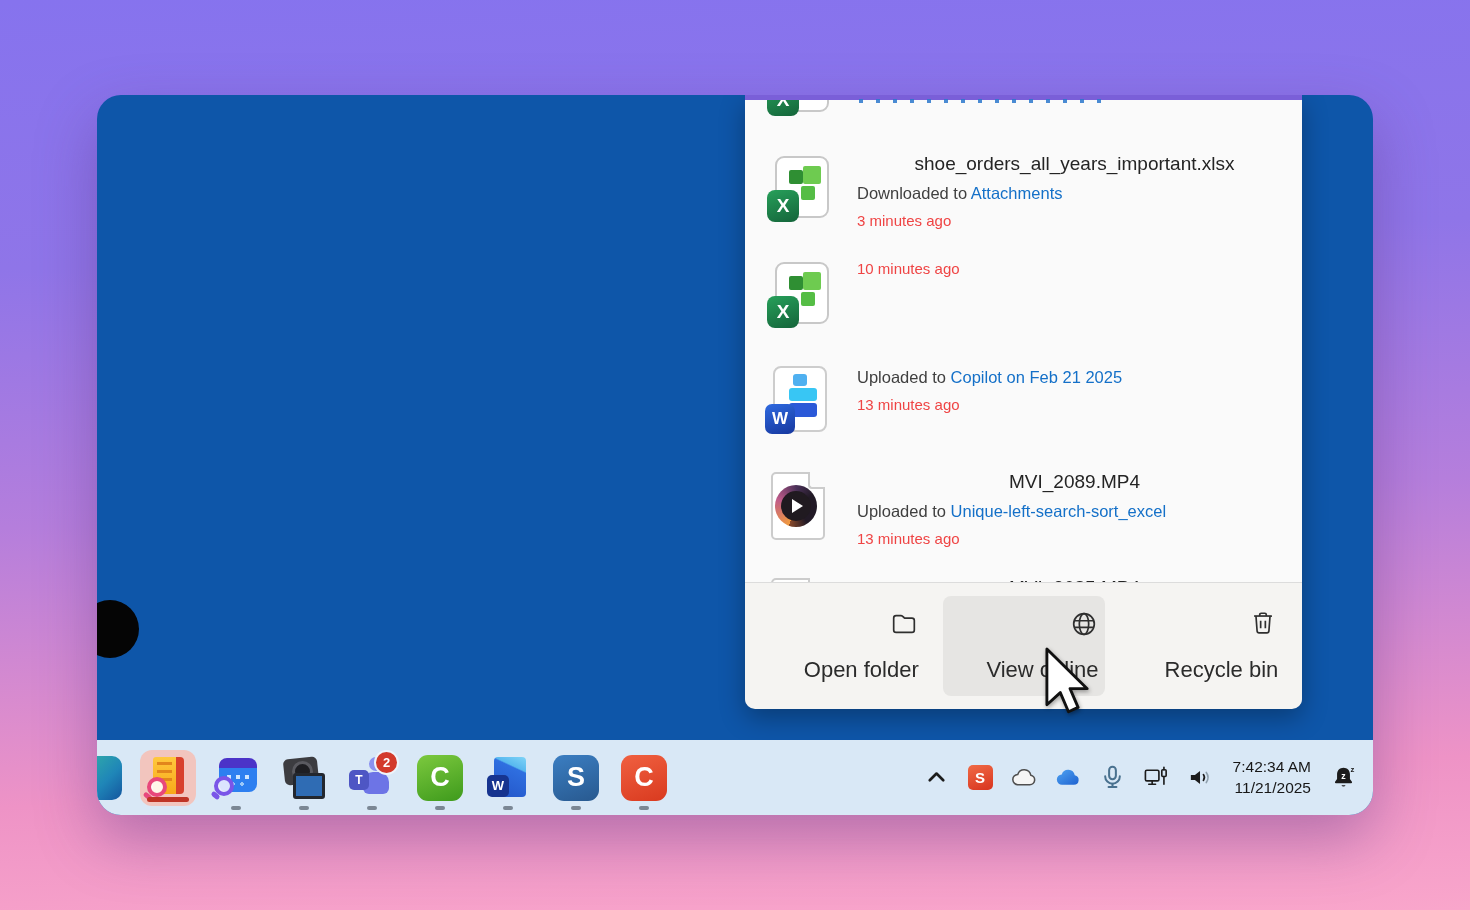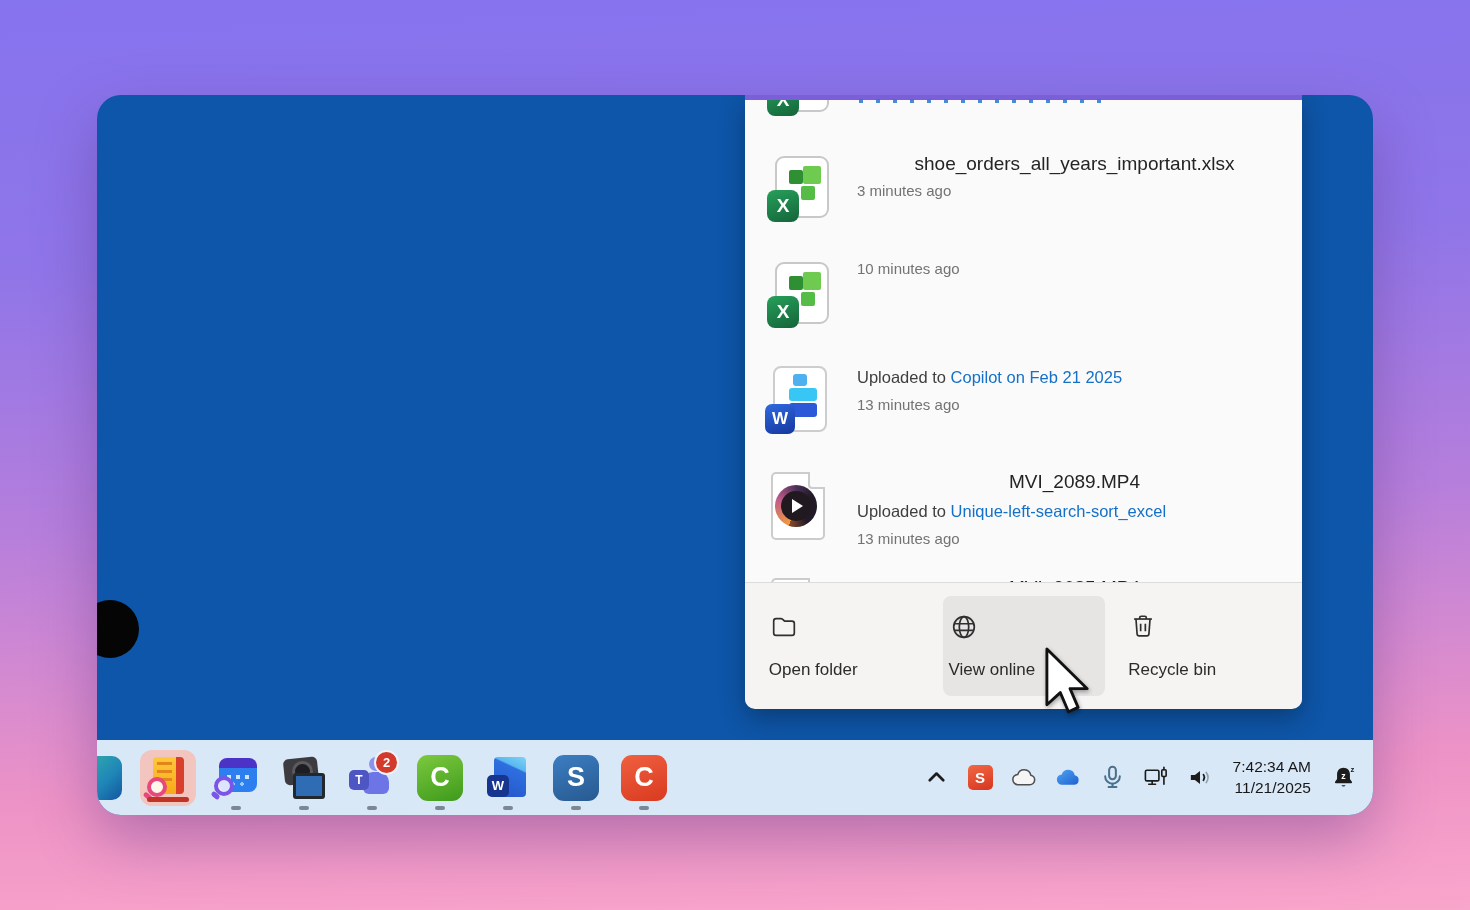--- a/index.html
+++ b/index.html
@@ -26,21 +26,21 @@
   .link-fragment{position:absolute;left:114px;top:4px;width:248px;height:4px;
     background:repeating-linear-gradient(90deg,#2a77cc 0 4px,transparent 4px 17px);opacity:.85;}
   .file-list{position:absolute;left:0;top:5px;right:0;height:482px;overflow:hidden;}
   .file-item{position:relative;height:106px;cursor:default;}
   .file-item.partial-top{margin-top:-66px;}
   .file-icon{position:absolute;left:16px;top:14px;width:72px;height:70px;}
   .file-texts{position:absolute;left:112px;top:10px;right:10px;}
   .file-name{font-size:19px;line-height:28px;color:#242424;white-space:nowrap;text-align:center;}
   .file-sub{font-size:16.5px;line-height:30px;color:#3f3f3f;white-space:nowrap;}
   .file-link{color:#1470c8;text-decoration:none;cursor:pointer;}
-  .file-time{font-size:15px;line-height:26px;color:#737373;}
+  .file-time{font-size:15px;line-height:26px;color:#ef4444;}
   
   .fi{position:relative;}
   .xp{position:absolute;right:4px;top:2px;width:50px;height:58px;background:#fff;border:2px solid #c8c8c8;border-radius:9px;}
   .xs1{position:absolute;right:12px;top:12px;width:18px;height:18px;background:#6ecb50;border-radius:2px;}
   .xs2{position:absolute;right:30px;top:16px;width:14px;height:14px;background:#2f8f33;border-radius:2px;}
   .xs3{position:absolute;right:18px;top:32px;width:14px;height:14px;background:#55bd45;border-radius:2px;}
   .xb{position:absolute;left:6px;bottom:2px;width:32px;height:32px;border-radius:8px;
       background:linear-gradient(160deg,#27a05a,#14643a);color:#fff;font-size:19px;font-weight:bold;
       display:flex;align-items:center;justify-content:center;}
   .wp{position:absolute;right:6px;top:0;width:50px;height:62px;background:#fff;border:2px solid #cdcdcd;border-radius:8px;}
@@ -59,22 +59,22 @@
       display:flex;align-items:center;justify-content:center;}
   .vplay::after{content:"";margin-left:3px;border-left:11px solid #fff;border-top:7px solid transparent;border-bottom:7px solid transparent;}
   
   .action-bar{
     position:absolute;left:0;right:0;top:487px;height:126px;
     background:#f5f4f2;border-top:1px solid #dcdcdc;border-radius:0 0 10px 10px;
     display:flex;justify-content:space-evenly;align-items:center;
   }
   .action-btn{
     width:162px;height:100px;border:none;background:transparent;border-radius:8px;
-    display:flex;flex-direction:column;align-items:flex-start;justify-content:center;gap:18px;
-    font-family:inherit;font-size:17px;color:#2b2b2b;cursor:pointer;
+    display:flex;flex-direction:column;align-items:flex-end;justify-content:center;gap:18px;
+    font-family:inherit;font-size:22px;color:#2b2b2b;cursor:pointer;
   }
   .action-btn.hovered{background:#e6e5e3;}
   .action-btn .abicon{width:30px;height:30px;}
   .action-btn .abicon svg{width:100%;height:100%;}
   
   .taskbar{position:absolute;left:0;right:0;bottom:0;height:75px;background:#d9e8f6;}
   .taskbar-apps{position:absolute;left:-31px;top:0;height:75px;display:flex;}
   .app-cell{width:68px;height:75px;position:relative;display:flex;align-items:center;justify-content:center;cursor:pointer;}
   .run-dot{position:absolute;bottom:5px;left:50%;margin-left:-5px;width:10px;height:4px;border-radius:2px;background:#7b8794;}
   .app-art{position:relative;}
@@ -148,20 +148,21 @@
   <div class="file-item">
     <div class="file-icon fi">
             <span class="xp"></span>
             <span class="xs1"></span>
             <span class="xs2"></span>
             <span class="xs3"></span>
             <span class="xb">X</span>
           </div>
     <div class="file-texts">
       <div class="file-name">shoe_orders_all_years_important.xlsx</div>
+      <div class="file-sub"><span class="file-action">Downloaded to </span><a class="file-link">Attachments</a></div>
       <div class="file-time">3 minutes ago</div>
     </div>
   </div>
 
   <div class="file-item">
     <div class="file-icon fi">
             <span class="xp"></span>
             <span class="xs1"></span>
             <span class="xs2"></span>
             <span class="xs3"></span>

